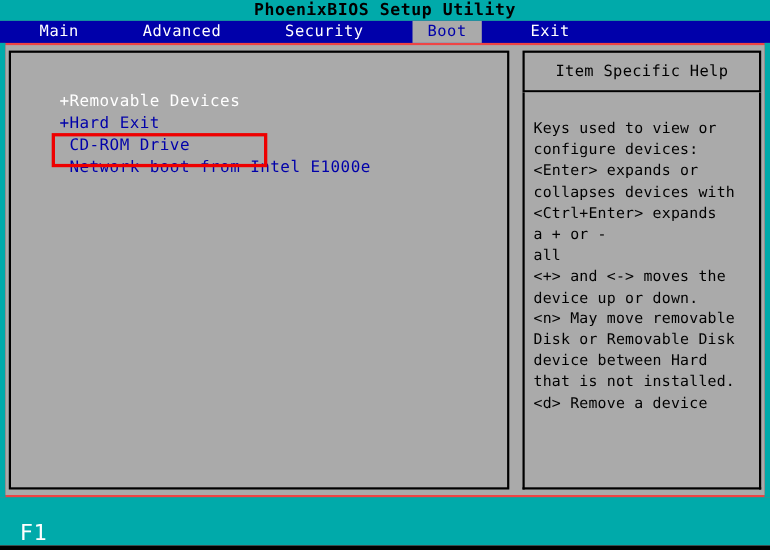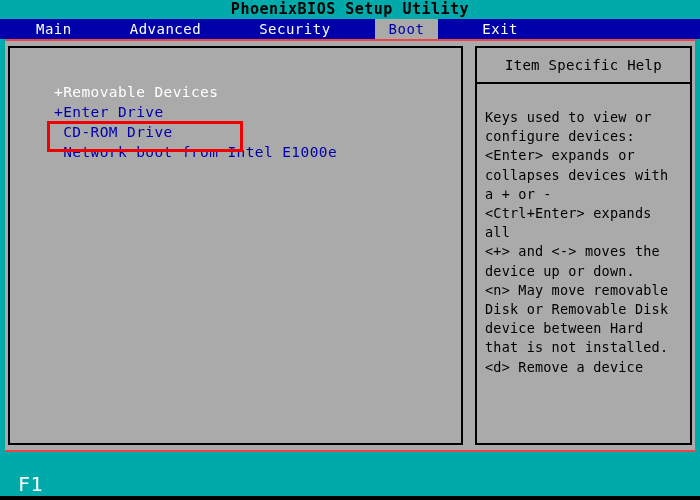--- a/index.html
+++ b/index.html
@@ -214,36 +214,36 @@
   </div>
 
   <div class="edge-left"></div>
   <div class="edge-right"></div>
 
   <div class="workarea">
 
     <div class="device-panel">
       <div class="device-list">
         <div class="device-row selected">+Removable Devices</div>
-        <div class="device-row">+Enter Drive</div>
+        <div class="device-row">+Hard Exit</div>
         <div class="device-row"> CD-ROM Drive</div>
         <div class="device-row"> Network boot from Intel E1000e</div>
       </div>
       <div class="annotation-box"></div>
     </div>
 
     <div class="help-panel">
       <div class="help-header">Item Specific Help</div>
       <div class="help-body">
         <div class="help-line">Keys used to view or</div>
         <div class="help-line">configure devices:</div>
         <div class="help-line">&lt;Enter&gt; expands or</div>
         <div class="help-line">collapses devices with</div>
+        <div class="help-line">&lt;Ctrl+Enter&gt; expands</div>
         <div class="help-line">a + or -</div>
-        <div class="help-line">&lt;Ctrl+Enter&gt; expands</div>
         <div class="help-line">all</div>
         <div class="help-line">&lt;+&gt; and &lt;-&gt; moves the</div>
         <div class="help-line">device up or down.</div>
         <div class="help-line">&lt;n&gt; May move removable</div>
         <div class="help-line">Disk or Removable Disk</div>
         <div class="help-line">device between Hard</div>
         <div class="help-line">that is not installed.</div>
         <div class="help-line">&lt;d&gt; Remove a device</div>
       </div>
     </div>

